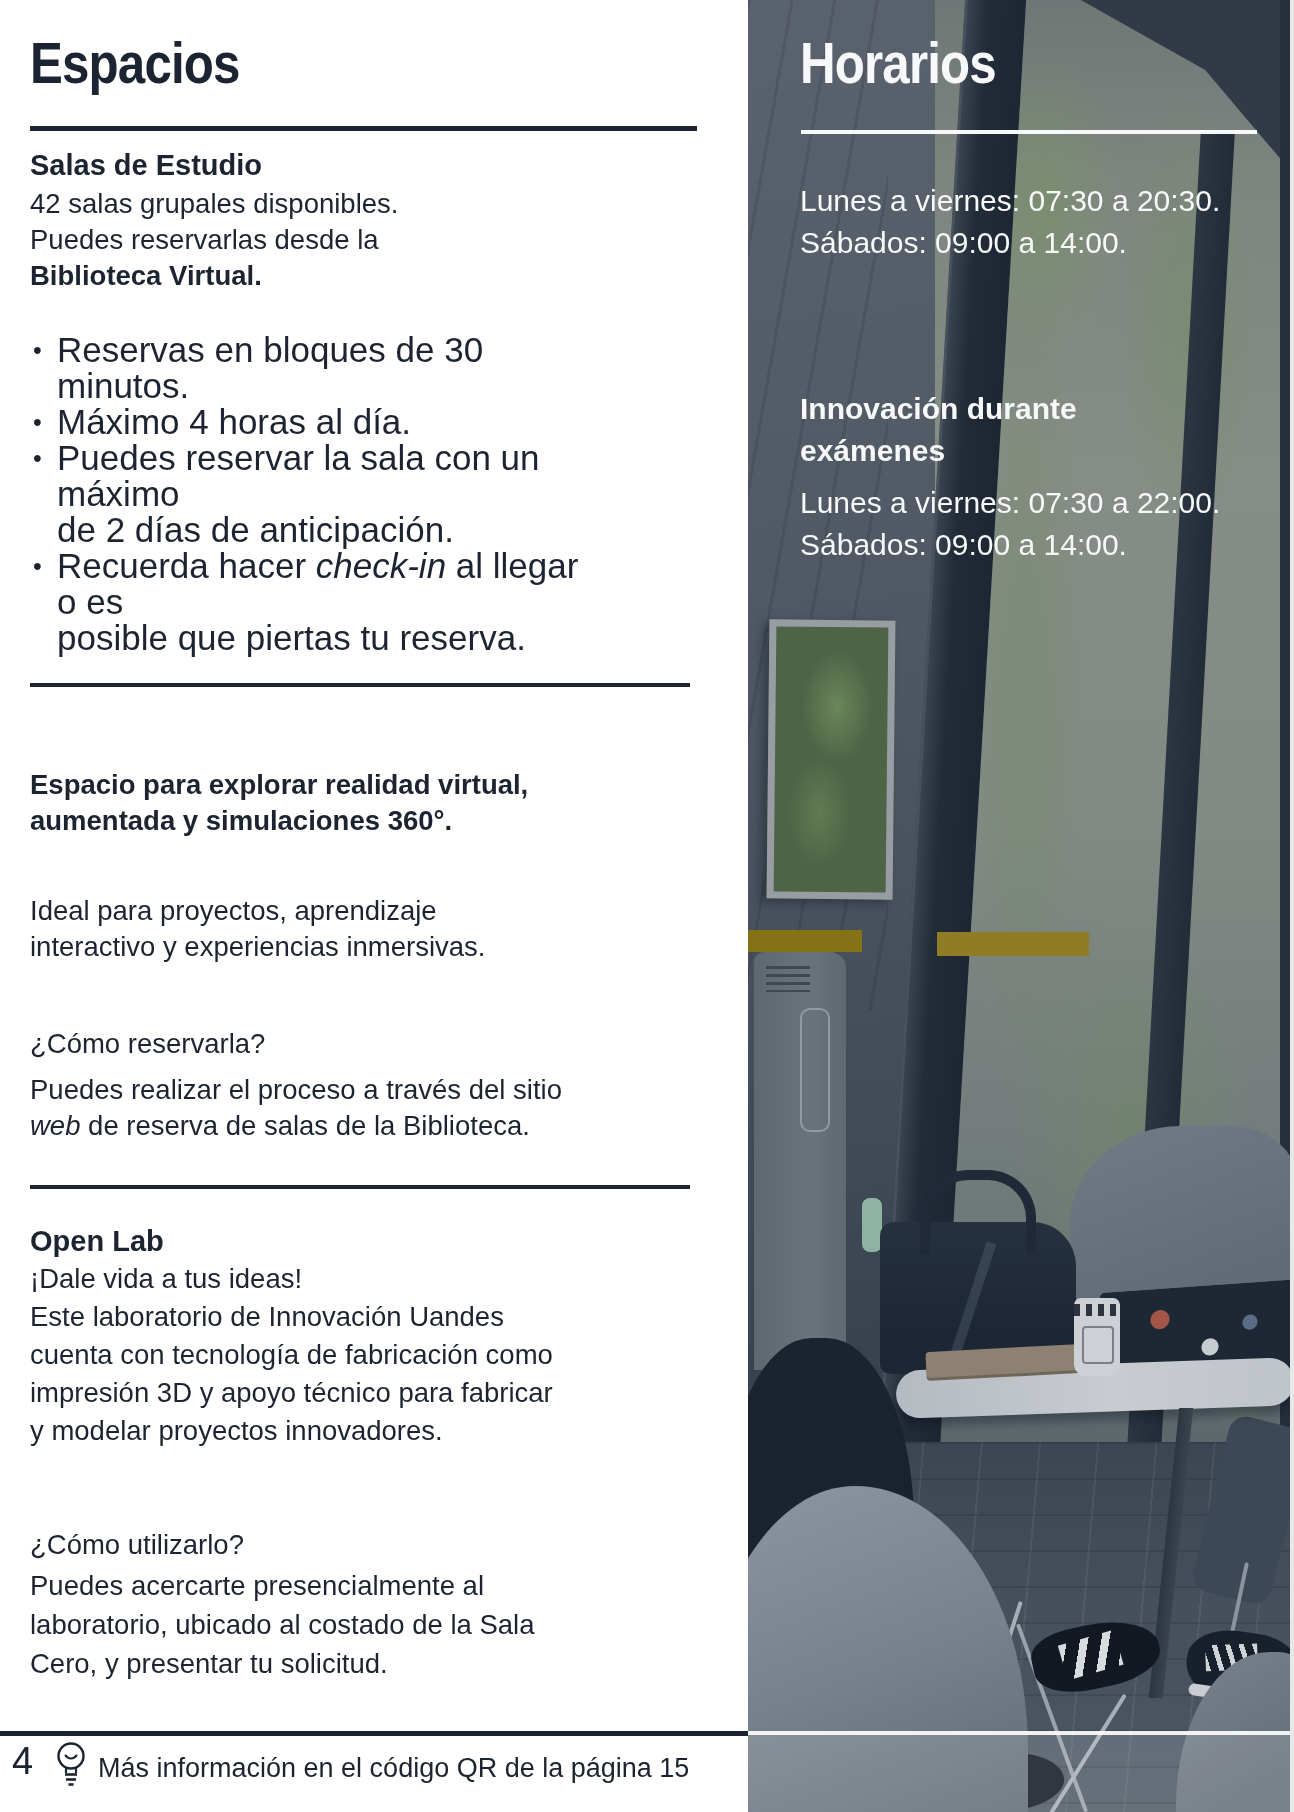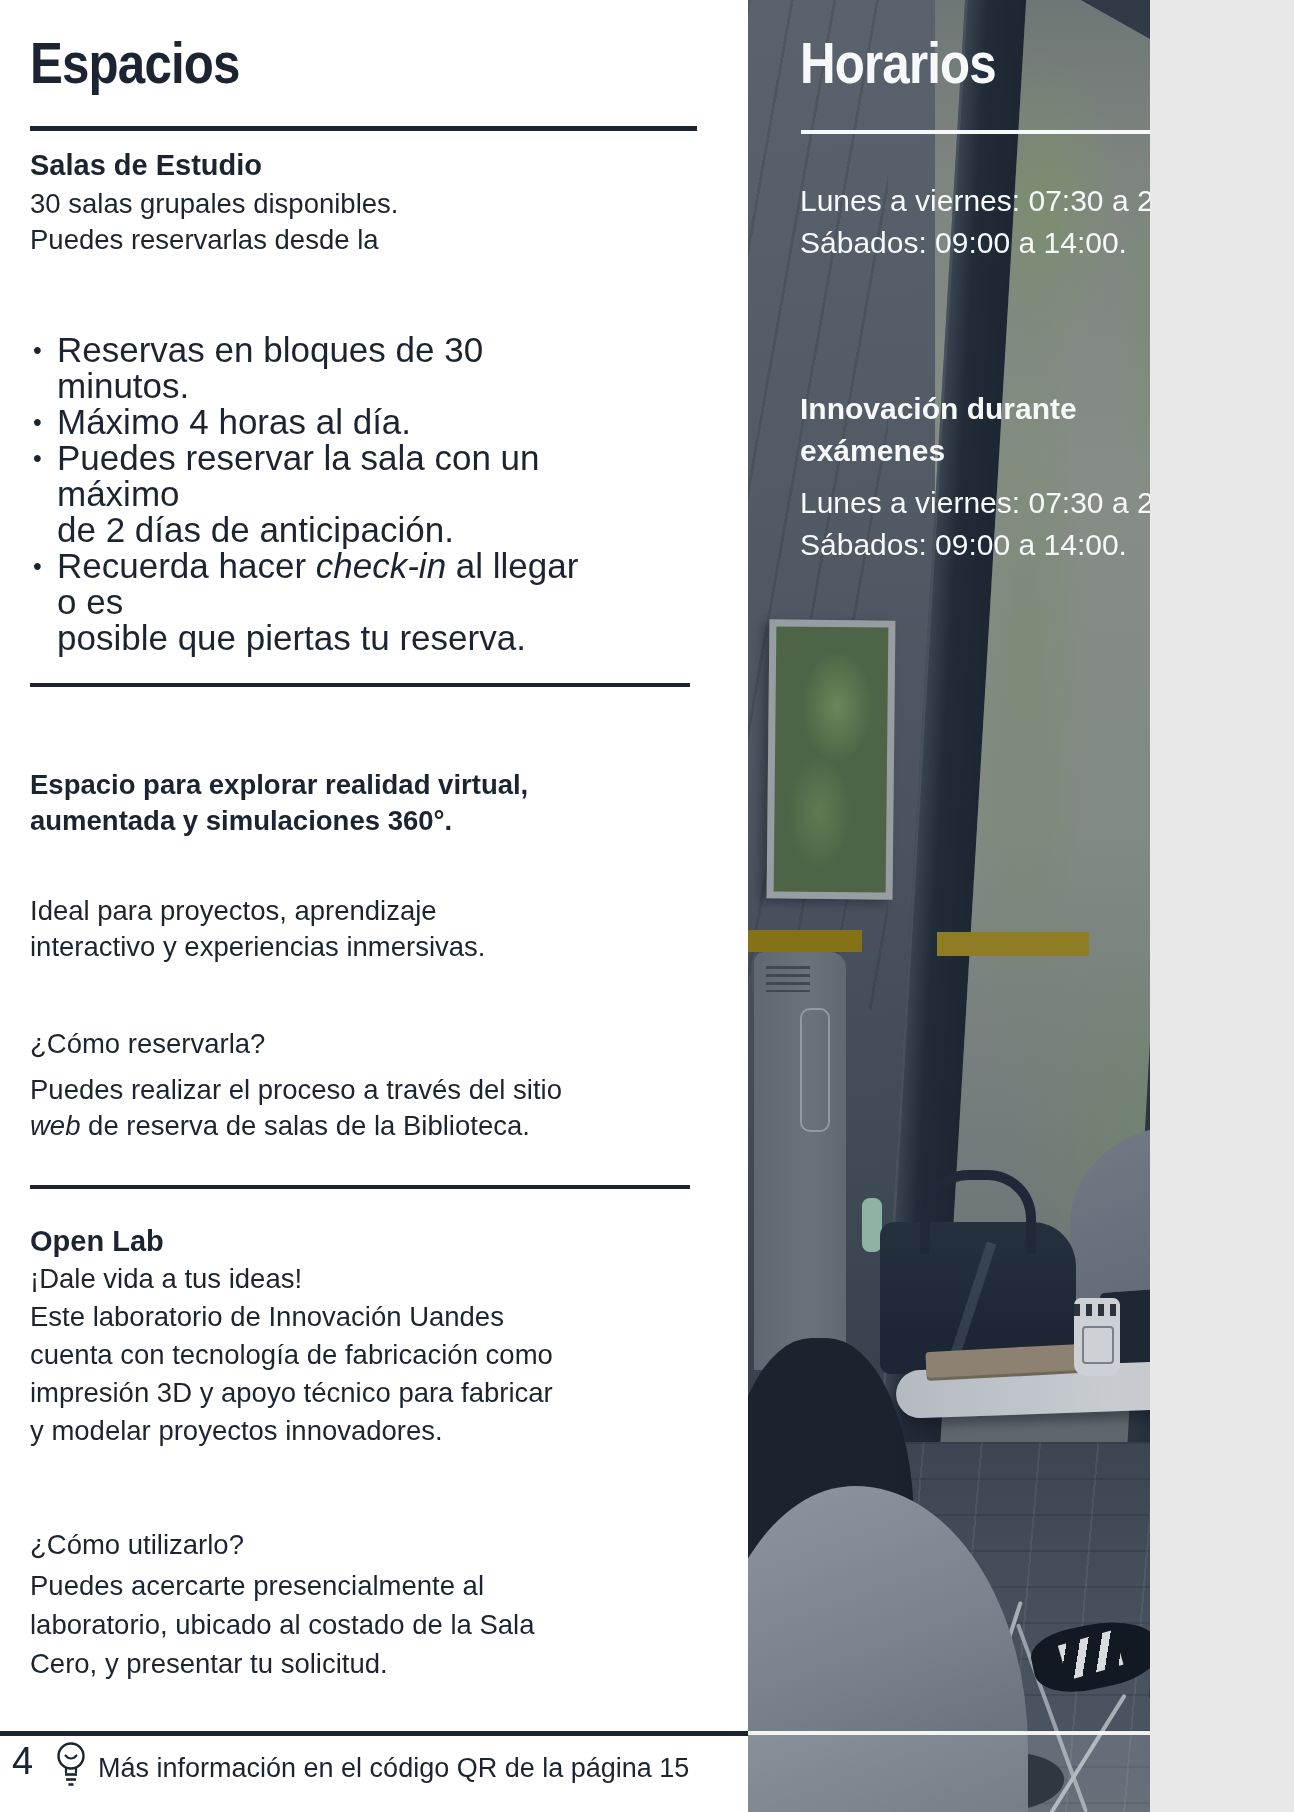--- a/index.html
+++ b/index.html
@@ -1,17 +1,17 @@
 <!DOCTYPE html>
 <html style="--ink: #1b2430; --panel_text: #f7f8f9; --yellow_band: #8f7d26; --panel_base: #4a535f;"><head>
 <meta charset="utf-8">
 <title>Page</title>
 <style>
   html,body{margin:0;padding:0;background:#e8e8e8;}
-  .page{position:relative;width:1150px;height:1812px;background:#ffffff;overflow:hidden;
+  .page{position:relative;width:1290px;height:1812px;background:#ffffff;overflow:hidden;
         font-family:"Liberation Sans","DejaVu Sans",sans-serif;color:var(--ink,#1b2430);}
   .abs{position:absolute;}
   
   .big-title{font-size:58px;font-weight:700;letter-spacing:-1px;line-height:1;
              transform:scaleX(.85);transform-origin:left top;white-space:nowrap;}
   .rule{height:5px;background:var(--ink,#1b2430);}
   .h2{font-size:29px;font-weight:700;line-height:34px;}
   .body{font-size:27.5px;line-height:36px;white-space:pre-line;}
   ul.bullets{list-style:none;margin:0;padding:0;width:560px;}
   ul.bullets li{position:relative;padding-left:27px;font-size:35px;line-height:36px;white-space:pre-line;}
@@ -129,22 +129,23 @@
 </style>
 </head>
 <body>
 
 <div class="page">
 
   <div class="abs big-title" style="left:30px;top:34px;">Espacios</div>
   <div class="abs rule" style="left:30px;top:126px;width:667px;"></div>
 
   <div class="abs h2" style="left:30px;top:148px;">Salas de Estudio</div>
-  <div class="abs body" style="left:30px;top:186px;width:600px;">30 salas grupales disponibles.
+  <div class="abs body" style="left:30px;top:186px;width:600px;">42 salas grupales disponibles.
 Puedes reservarlas desde la</div>
+  <div class="abs body" style="left:30px;top:258px;width:600px;font-weight:700;">Biblioteca Virtual.</div>
   <ul class="abs bullets" style="left:30px;top:332px;">
     <li>Reservas en bloques de 30 minutos.</li>
     <li>Máximo 4 horas al día.</li>
     <li>Puedes reservar la sala con un máximo
 de 2 días de anticipación.</li>
     <li><span>Recuerda hacer </span><i>check-in</i><span> al llegar o es
 posible que piertas tu reserva.</span></li>
   </ul>
 
   <div class="abs rule" style="left:30px;top:683px;width:660px;height:4px;"></div>

